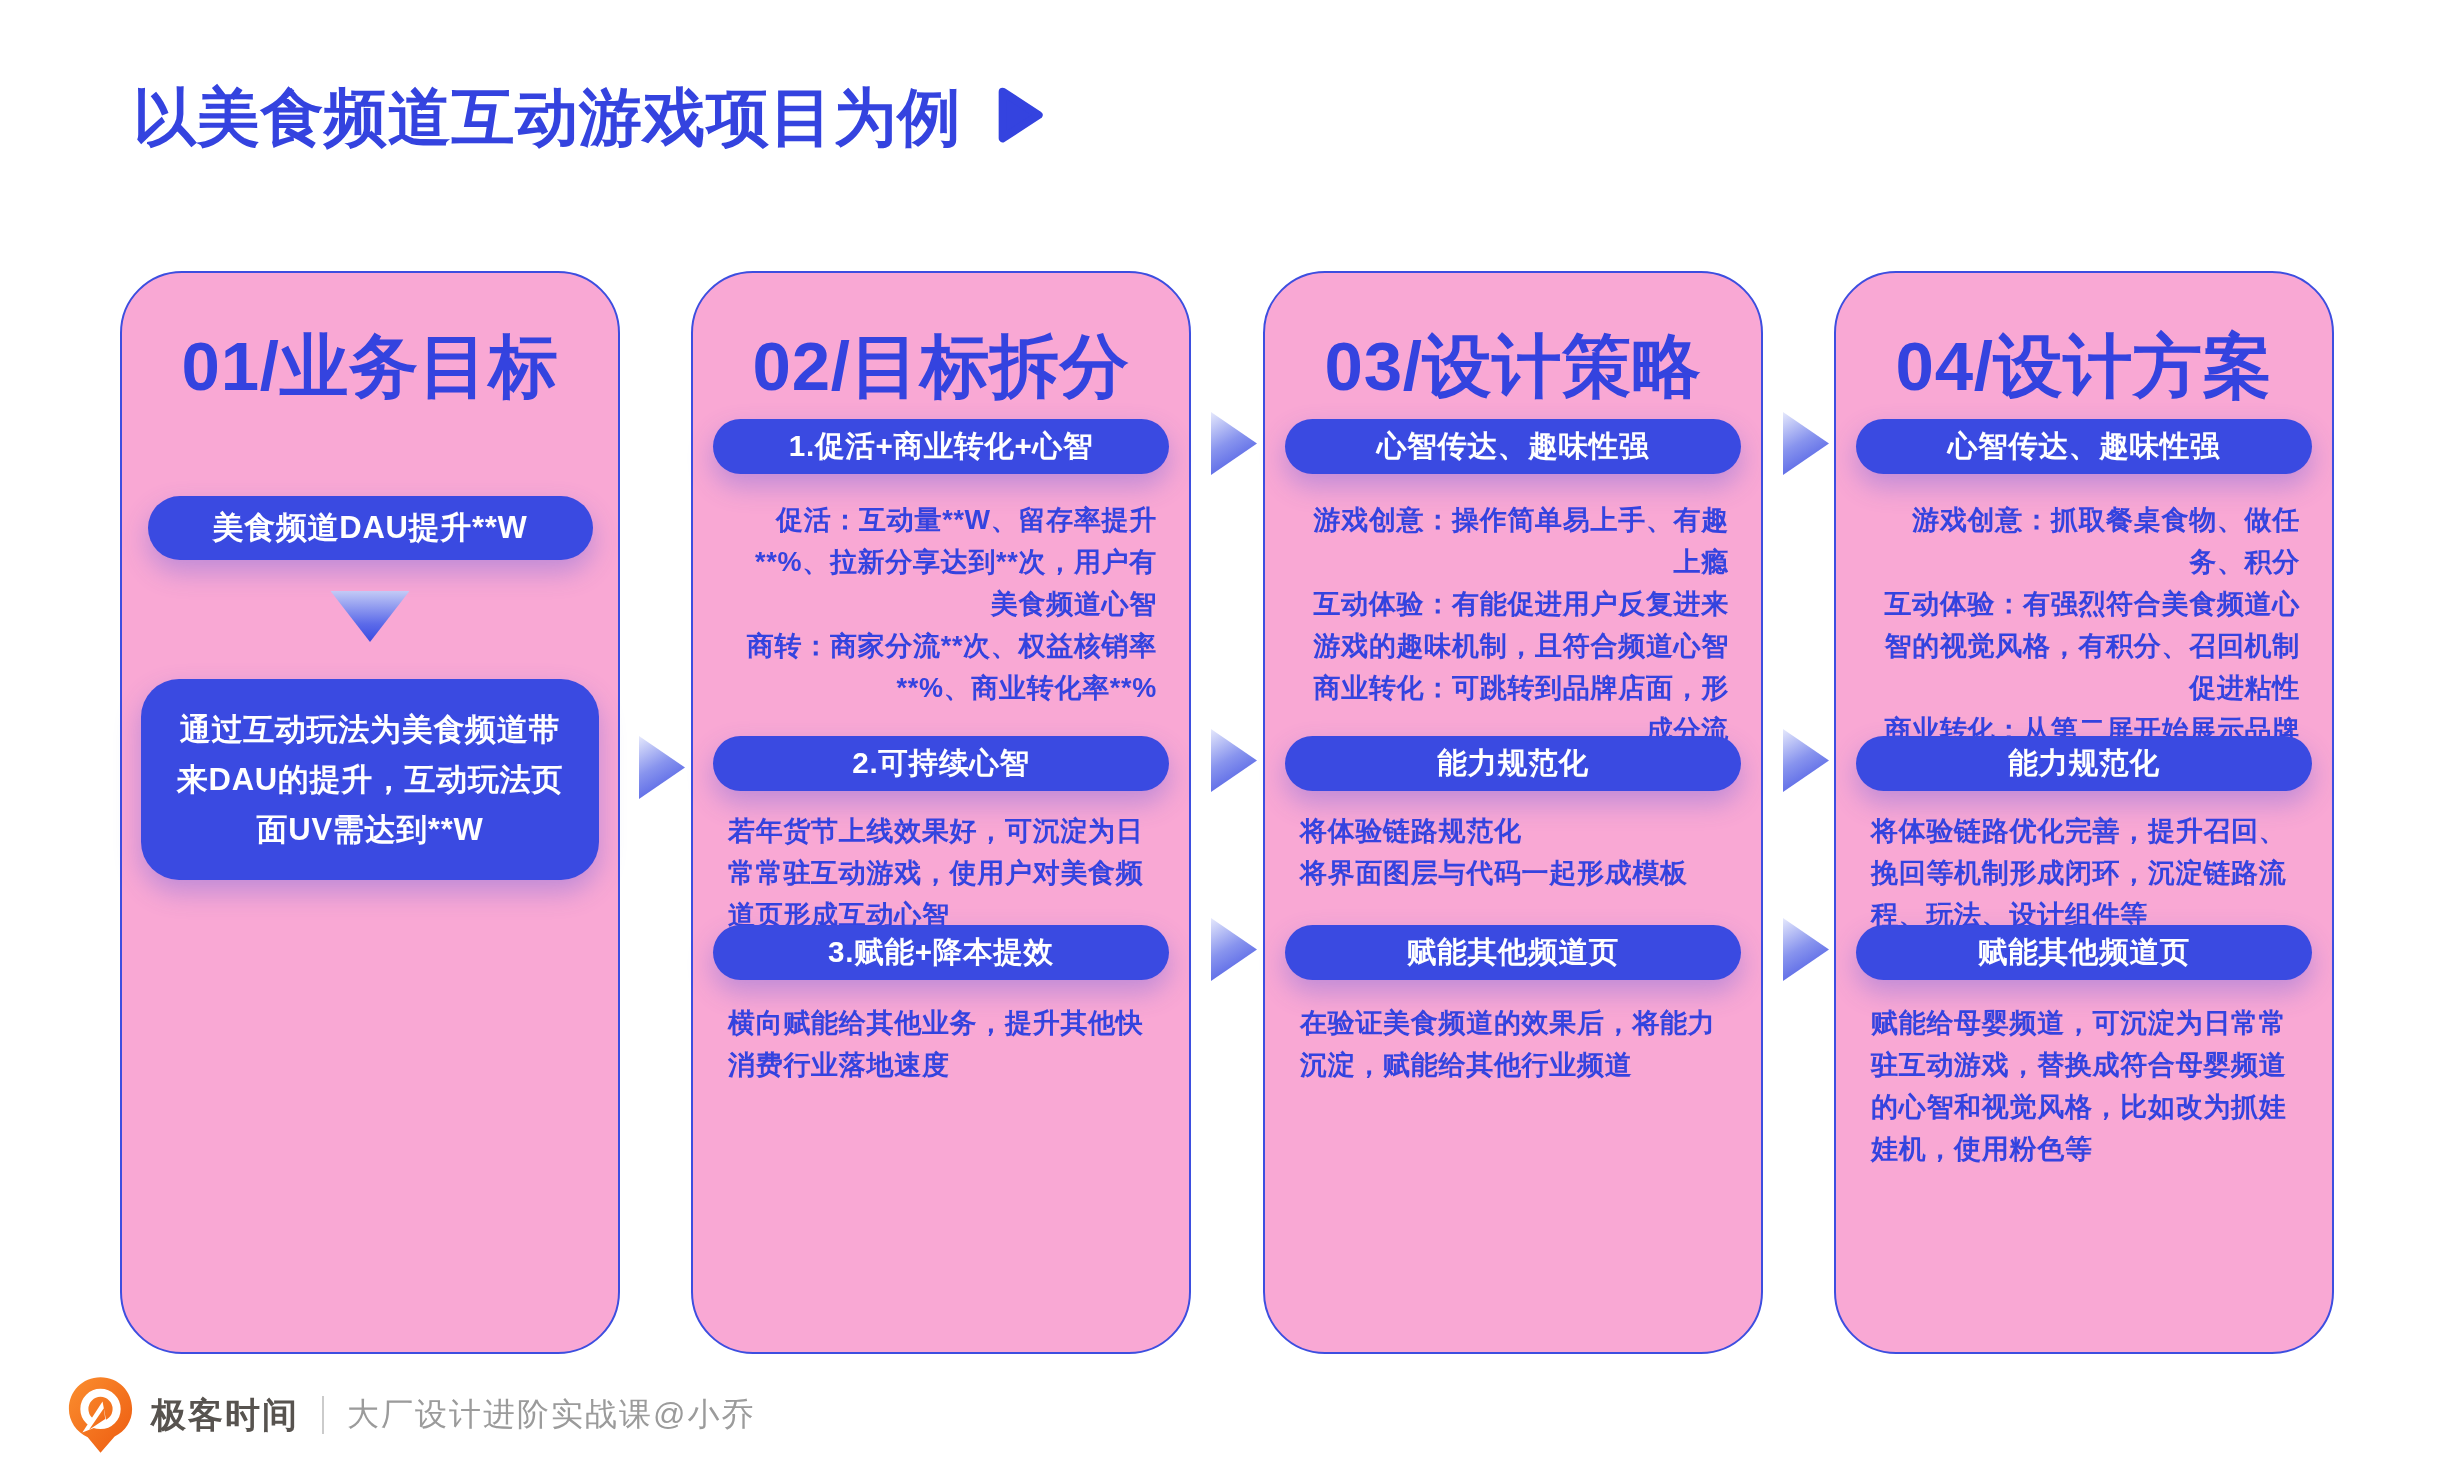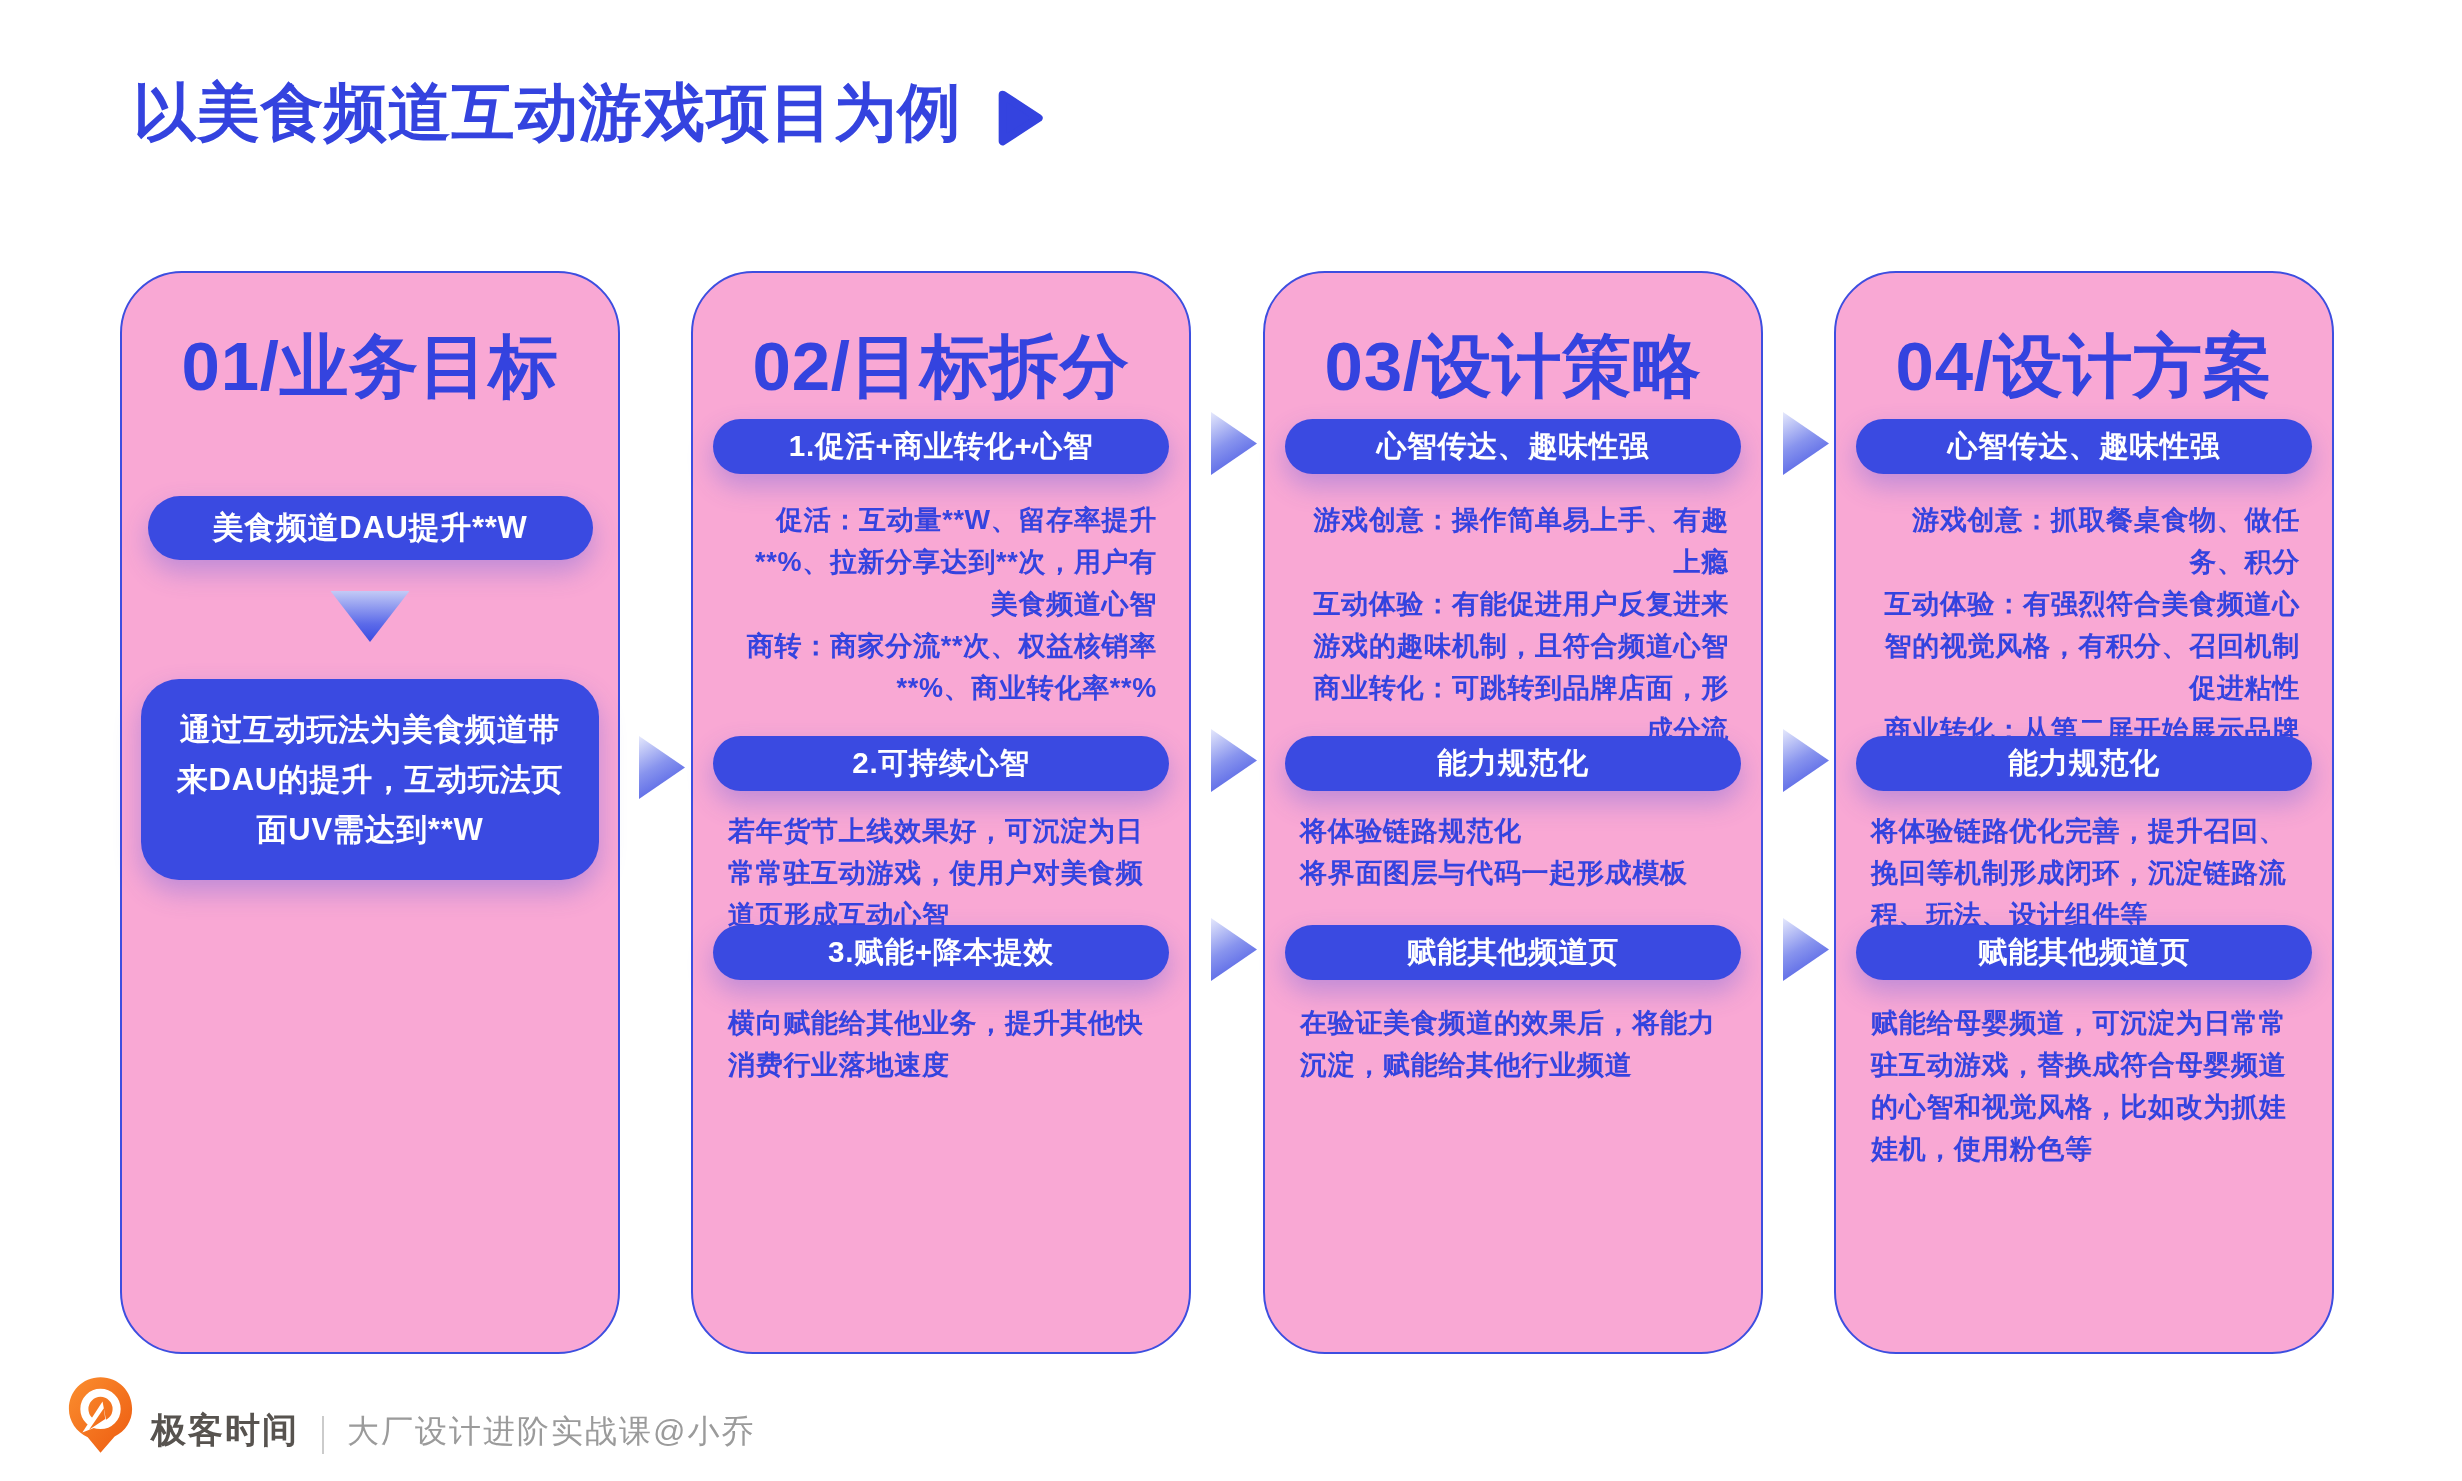--- a/index.html
+++ b/index.html
@@ -2,21 +2,21 @@
 <html style="font-size:10.7px"><head>
 <meta charset="utf-8">
 <style>
   html,body{margin:0;padding:0;}
   body{
     width:2462px;height:1481px;position:relative;background:#ffffff;
     font-family:"Liberation Sans","DejaVu Sans",sans-serif;overflow:hidden;
     -webkit-font-smoothing:antialiased;
   }
   
-  .title-wrap{position:absolute;left:133px;top:86px;display:flex;align-items:center;gap:35px;font-family:Liberation Mono, monospace;}
+  .title-wrap{position:absolute;left:133px;top:86px;display:flex;gap:35px;}
   .page-title{font-size:63px;font-weight:800;color:#3443DF;letter-spacing:0.7px;line-height:1;}
   .play-icon{width:48px;height:58px;flex:0 0 auto;}
   
   .card{
     position:absolute;top:271px;width:500px;height:1083px;
     background:#f9a8d4;border:2px solid #3D4EE0;border-radius:62px;box-sizing:border-box;
   }
   .card.c1{left:120px;} .card.c2{left:691px;} .card.c3{left:1263px;} .card.c4{left:1834px;padding-left:15px;}
   .card h2{
     position:absolute;top:56px;left:0;right:0;margin:0;text-align:center;
@@ -50,21 +50,21 @@
   }
   
   .gap-arrow{
     position:absolute;width:46px;height:63px;
     clip-path:polygon(0 0,100% 50%,0 100%);
     background:linear-gradient(150deg,#e6e9fc 0%,#8894ee 45%,#3a4ae1 100%);
   }
   .g1{left:639px;} .g2{left:1211px;} .g3{left:1783px;}
   .ar1{top:412px;} .ar2{top:729px;} .ar3{top:918px;} .arbox{top:736px;}
   
-  .footer{position:absolute;left:66px;top:1376px;display:flex;align-items:flex-end;gap:16px;}
+  .footer{position:absolute;left:66px;top:1376px;display:flex;align-items:center;gap:16px;}
   .logo{width:69px;height:78px;flex:0 0 auto;}
   .brand{font-size:35px;font-weight:700;color:#57534F;letter-spacing:2px;}
   .fsep{width:2.7px;height:38px;background:#CBCBCB;margin:0 6.7px;}
   .course{font-size:32px;color:#9B9B9B;letter-spacing:2px;}
 </style>
 </head>
 <body>
 
 <div class="title-wrap">
   <div class="page-title">以美食频道互动游戏项目为例</div>

